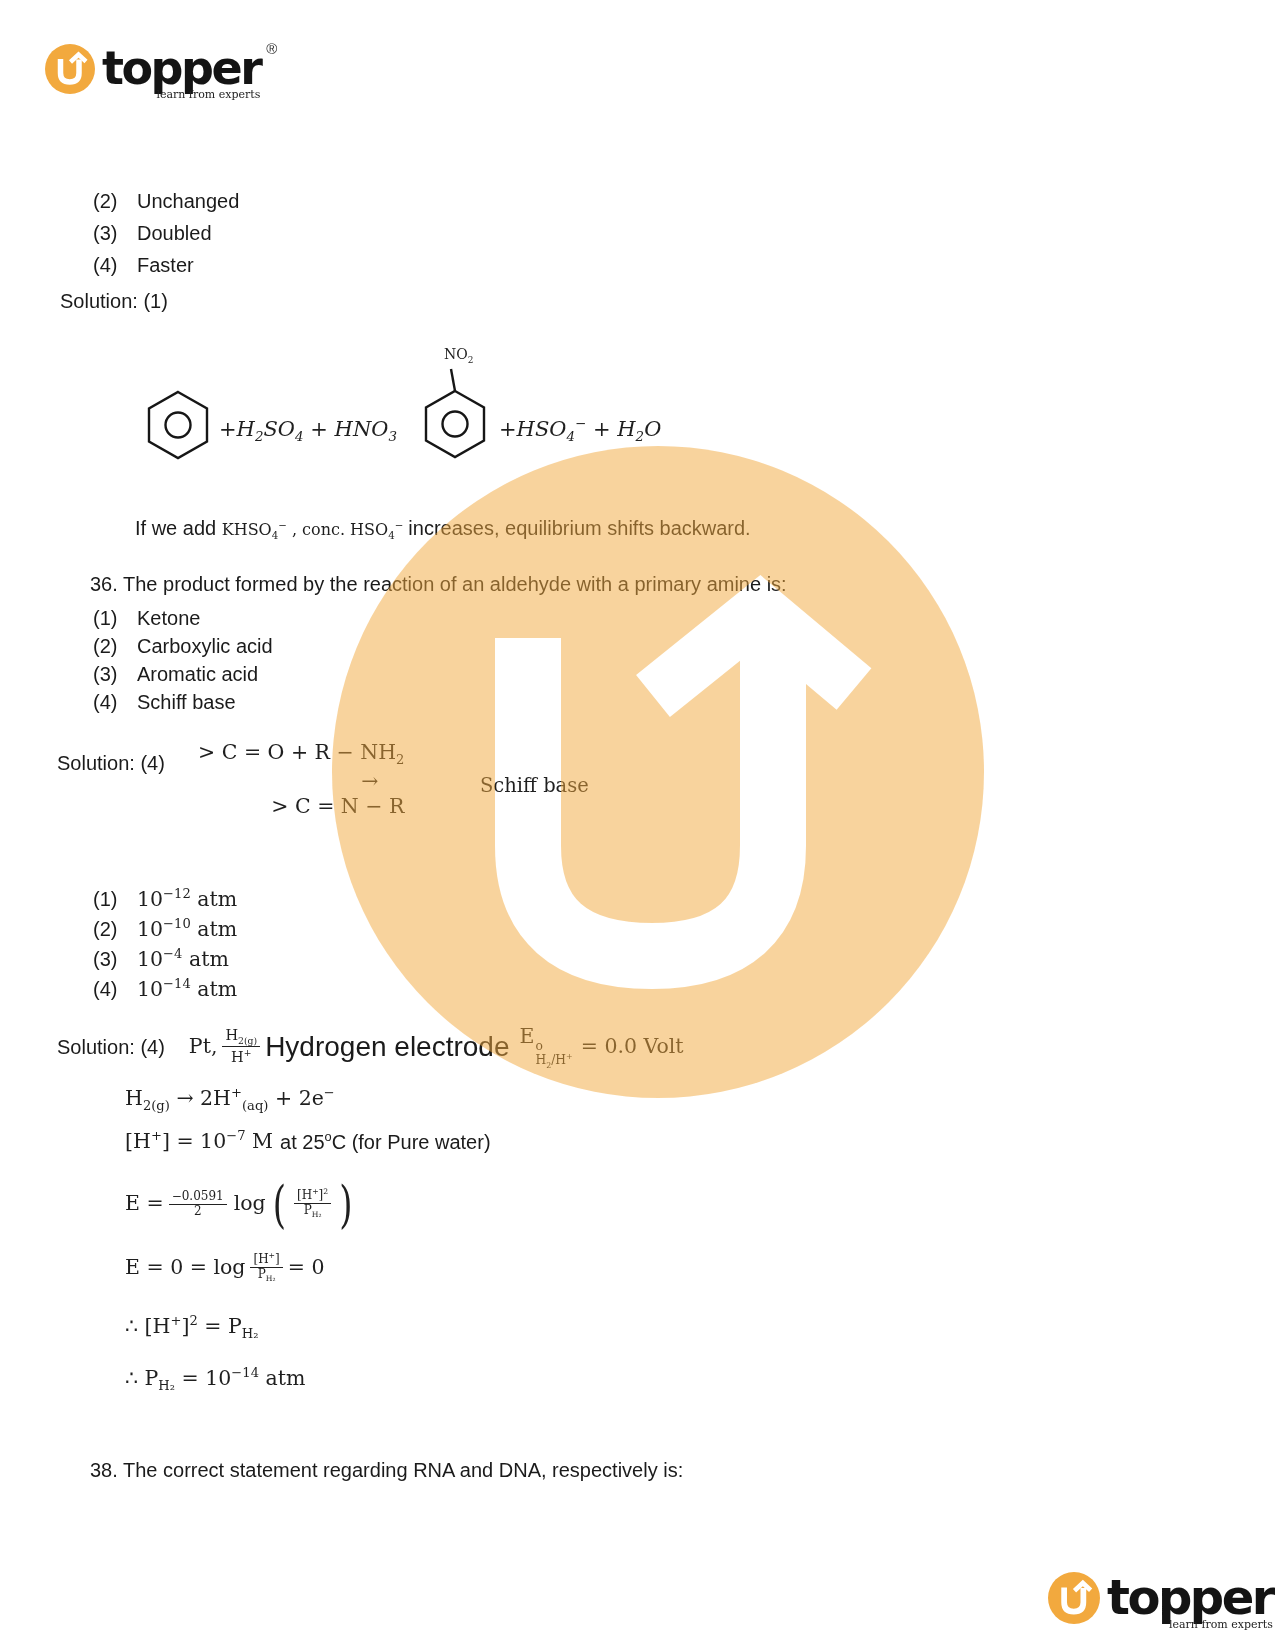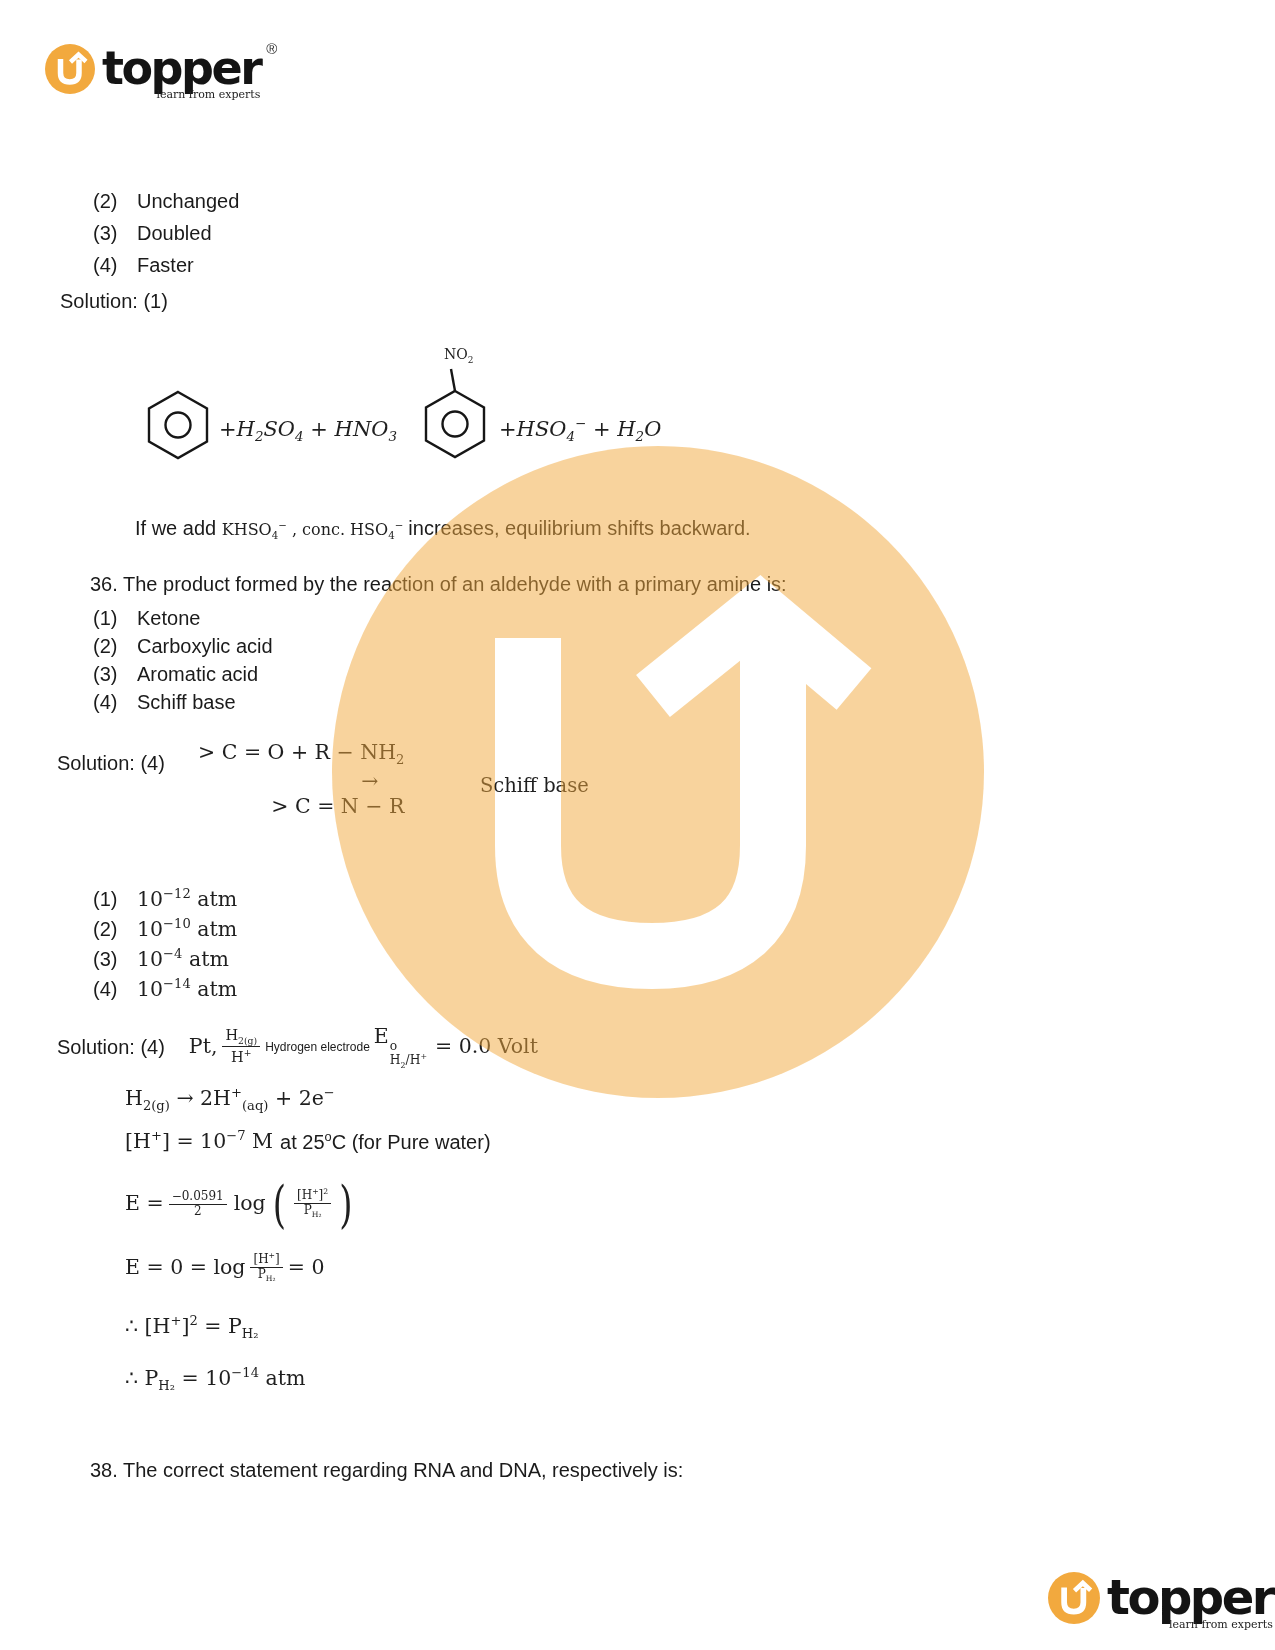--- a/index.html
+++ b/index.html
@@ -123,21 +123,21 @@
     <span class="optn">(4)</span><span class="chem">10<sup>−14</sup> atm</span>
   </div>
 
   <div class="row" style="left:57px;top:1018px;height:58px;">
     <span class="sol-label-inline">Solution: (4)</span>
     <span class="chem" style="margin-left:24px;">Pt,</span>
     <span class="frac small chem">
       <span class="fnum">H<sub>2(g)</sub></span>
       <span class="fden">H<sup>+</sup></span>
     </span>
-    <span class="sans" style="font-size:12px;margin-right:4px;">Hydrogen electrode</span>
+    <span class="sans" style="font-size:28px;margin-right:10px;">Hydrogen electrode</span>
     <span class="chem"><span>E</span><span class="stack">
           <span>o</span>
           <span>H<sub>2</sub>/H<sup>+</sup></span>
         </span></span>
     <span class="chem" style="margin-left:8px;">= 0.0 Volt</span>
   </div>
 
   <div class="abs chem" style="left:125px;top:1085px;">H<sub>2(g)</sub> → 2H<sup>+</sup><sub>(aq)</sub> + 2e<sup>−</sup></div>
 
   <div class="row" style="left:125px;top:1128px;">

